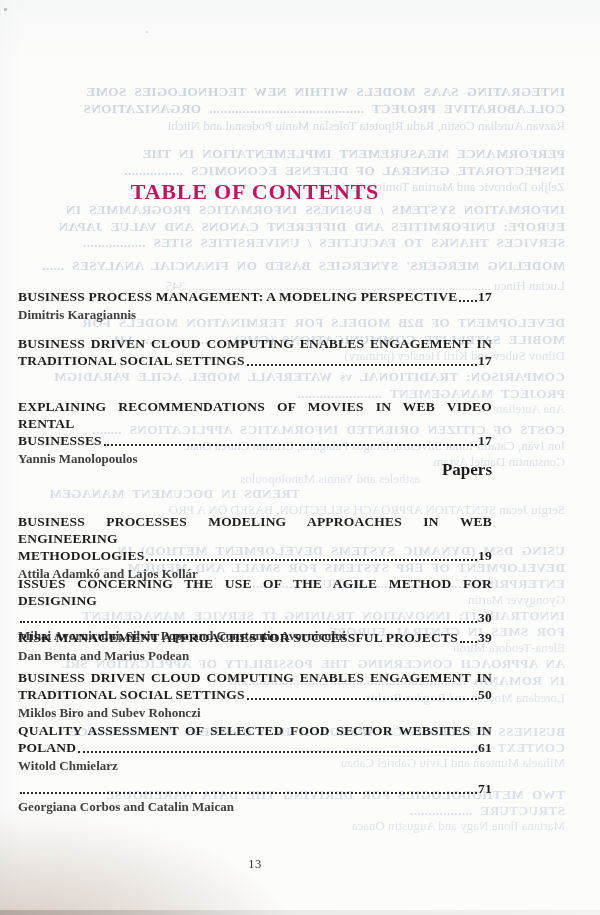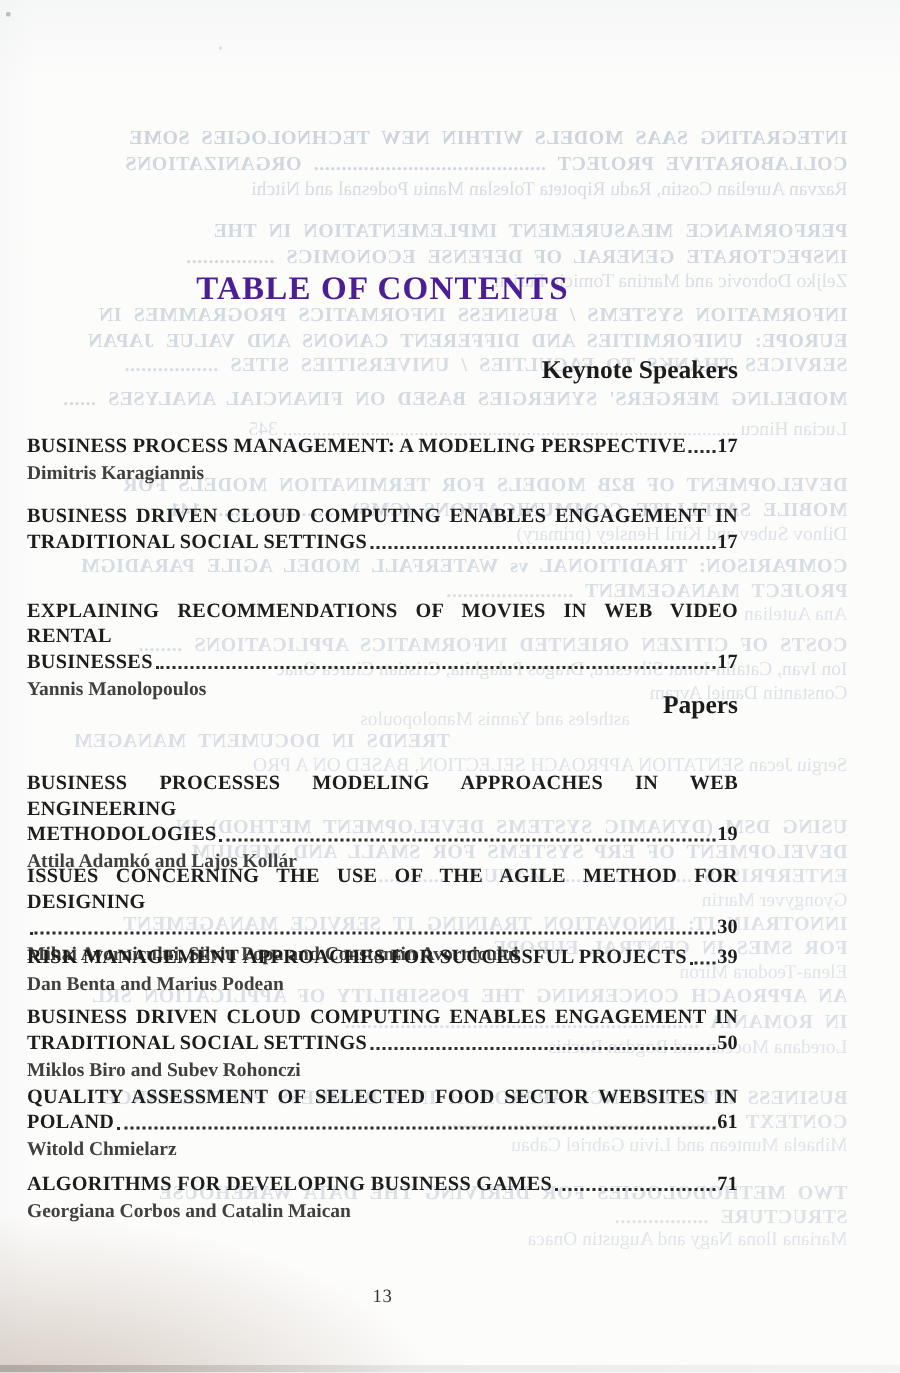--- a/index.html
+++ b/index.html
@@ -24,21 +24,21 @@
   .speck{position:absolute;background:#8a8f96;border-radius:1px;opacity:.55;}
 
   
   .bleed-layer{position:absolute;inset:0;transform:scaleX(-1);filter:blur(.45px);pointer-events:none;}
   .bleed-line{position:absolute;color:#7f93ad;font-size:13px;line-height:15px;white-space:nowrap;overflow:hidden;}
   .bleed-line.b{font-weight:bold;letter-spacing:.4px;word-spacing:4px;font-size:13.2px;}
 
   
   .content{position:absolute;left:18px;width:474px;top:0;height:100%;}
   .doc-title{position:absolute;top:179px;left:0;width:100%;text-align:center;
-    font-size:22px;font-weight:bold;letter-spacing:.8px;color:#4c1d95;}
+    font-size:22px;font-weight:bold;letter-spacing:.8px;color:#be185d;}
   .sec-heading{position:absolute;right:0;text-align:right;font-size:17px;font-weight:bold;color:#1b1b1b;width:100%;}
   .entry{position:absolute;left:0;width:100%;color:#1d1d1d;}
   .t-line{font-size:13.5px;font-weight:bold;line-height:17px;letter-spacing:.2px;text-align:center;}
   .t-just{text-align:justify;text-align-last:justify;}
   .t-leader{display:flex;align-items:flex-end;}
   .t-leader .txt{white-space:nowrap;}
   .t-leader .dots{flex:1 1 auto;border-bottom:2.1px dotted #2b2b2b;margin:0 1px 3px 2px;min-width:12px;}
   .t-leader .pg{white-space:nowrap;}
   .author{font-size:13px;font-weight:bold;color:#404040;line-height:16px;margin-top:2px;}
   .page-num{position:absolute;top:857px;left:0;width:100%;text-align:center;
@@ -88,21 +88,20 @@
       <div class="bleed-line" style="top: 755px; left: 35px; width: 360px; opacity: 0.22; color: rgb(127, 147, 173);">Mihaela Muntean and Liviu Gabriel Cabau</div>
       <div class="bleed-line b" style="top: 787px; left: 35px; width: 520px; opacity: 0.27; color: rgb(127, 147, 173);">TWO METHODOLOGIES FOR DERIVING THE DATA WAREHOUSE</div>
       <div class="bleed-line b" style="top: 803px; left: 35px; width: 520px; opacity: 0.25; color: rgb(127, 147, 173);">STRUCTURE .................</div>
       <div class="bleed-line" style="top: 818px; left: 35px; width: 360px; opacity: 0.22; color: rgb(127, 147, 173);">Mariana Ilona Nagy and Augustin Onaca</div>
     </div>
 
   <div class="paper-tint"></div>
 
   <div class="content">
     <div class="doc-title">TABLE OF CONTENTS</div>
-    <div class="sec-heading" style="top:237px">Keynote Speakers</div>
     <div class="sec-heading" style="top:460px">Papers</div>
     <div id="entries-host">
         <div class="entry" style="top: 288px;">
           <div class="t-line t-leader">
             <span class="txt">BUSINESS PROCESS MANAGEMENT: A MODELING PERSPECTIVE</span>
             <span class="dots"></span>
             <span class="pg">17</span>
           </div>
           <div class="author">Dimitris Karagiannis</div>
         </div>
@@ -161,21 +160,20 @@
           <div class="t-line t-just">QUALITY ASSESSMENT OF SELECTED FOOD SECTOR WEBSITES IN</div>
           <div class="t-line t-leader">
             <span class="txt">POLAND</span>
             <span class="dots"></span>
             <span class="pg">61</span>
           </div>
           <div class="author">Witold Chmielarz</div>
         </div>
         <div class="entry" style="top: 780px;">
           <div class="t-line t-leader">
-            <span class="txt">ALGORITHMS FOR DEVELOPING BUSINESS GAMES</span>
             <span class="dots"></span>
             <span class="pg">71</span>
           </div>
           <div class="author">Georgiana Corbos and Catalin Maican</div>
         </div>
       </div>
     <div class="page-num">13</div>
   </div>
 
   <div class="speck" style="left:4px;top:8px;width:3px;height:3px;"></div>

